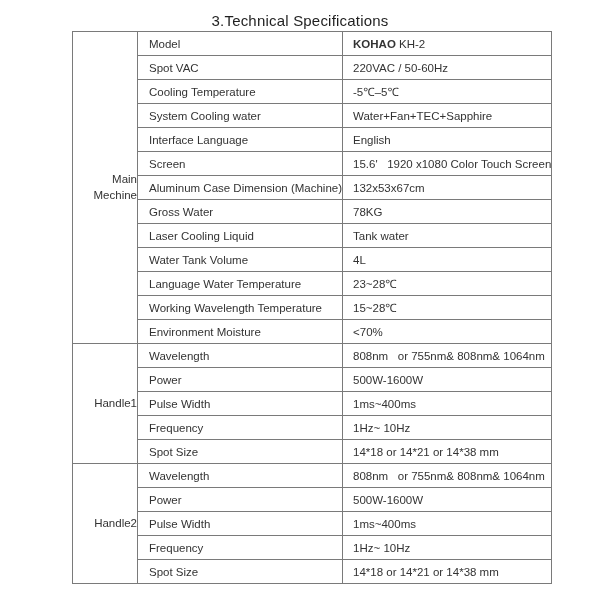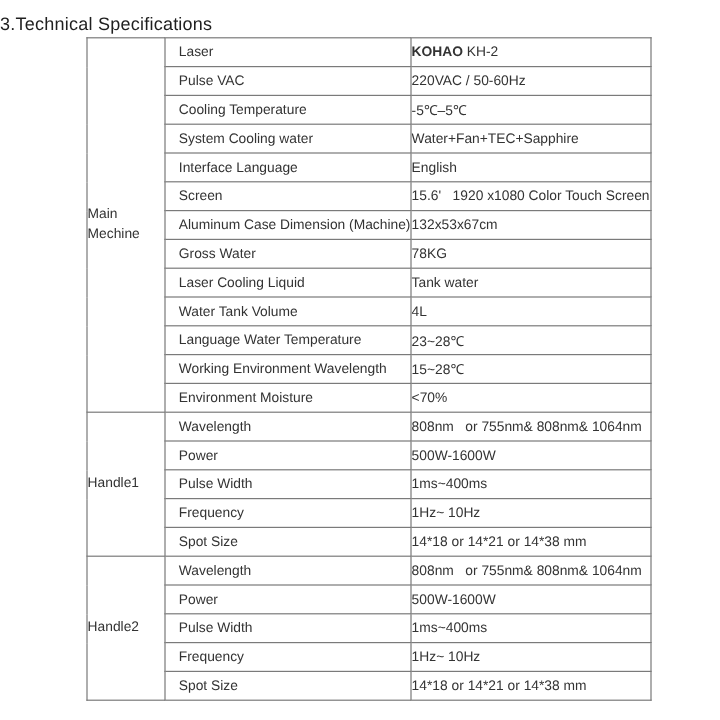--- a/index.html
+++ b/index.html
@@ -8,21 +8,21 @@
     background: #ffffff;
     font-family: "Liberation Sans", sans-serif;
     position: relative;
     overflow: hidden;
   }
   .page-title {
     position: absolute;
     top: 12px;
     left: 0;
     width: 600px;
-    text-align: left;
+    text-align: center;
     font-size: 15px;
     font-weight: 400;
     color: #1f1f1f;
     letter-spacing: 0.2px;
   }
   table.spec-table {
     position: absolute;
     left: 72px;
     top: 31px;
     border-collapse: collapse;
@@ -31,57 +31,58 @@
   table.spec-table td {
     border: 1px solid #7a7a7a;
     height: 24px;
     font-size: 11.5px;
     color: #333333;
     vertical-align: middle;
     overflow: hidden;
   }
   td.group-cell {
     width: 65px;
-    text-align: left;
+    text-align: right;
     white-space: pre-line;
     line-height: 1.35;
     color: #3a3a3a;
   }
   td.label-cell {
     width: 196px;
     padding-left: 11px;
     white-space: nowrap;
   }
   td.value-cell {
     width: 200px;
+    padding-left: 10px;
     white-space: pre;
   }
   .bold { font-weight: 700; }
 </style>
 </head>
 <body>
 
 <div class="page-title">3.Technical Specifications</div>
 
 <table class="spec-table">
   <colgroup>
     <col style="width:65px">
       <col style="width:196px">
       <col style="width:200px">
   </colgroup>
   <tbody>
 
     <tr>
       <td class="group-cell" rowspan="13">Main
 Mechine</td>
-      <td class="label-cell">Laser</td>
+      <td class="label-cell">Model</td>
       <td class="value-cell"><span class="bold">KOHAO</span><span> KH-2</span></td>
     </tr>
     <tr>
-      <td class="label-cell">Pulse VAC</td>
+      <td class="label-cell">Spot VAC</td>
       <td class="value-cell">220VAC / 50-60Hz</td>
     </tr>
     <tr>
       <td class="label-cell">Cooling Temperature</td>
       <td class="value-cell">-5℃–5℃</td>
     </tr>
     <tr>
       <td class="label-cell">System Cooling water</td>
       <td class="value-cell">Water+Fan+TEC+Sapphire</td>
     </tr>
@@ -107,21 +108,21 @@
     </tr>
     <tr>
       <td class="label-cell">Water Tank Volume</td>
       <td class="value-cell">4L</td>
     </tr>
     <tr>
       <td class="label-cell">Language Water Temperature</td>
       <td class="value-cell">23~28℃</td>
     </tr>
     <tr>
-      <td class="label-cell">Working Environment Wavelength</td>
+      <td class="label-cell">Working Wavelength Temperature</td>
       <td class="value-cell">15~28℃</td>
     </tr>
     <tr>
       <td class="label-cell">Environment Moisture</td>
       <td class="value-cell">&lt;70%</td>
     </tr>
 
     <tr>
       <td class="group-cell" rowspan="5">Handle1</td>
       <td class="label-cell">Wavelength</td>

